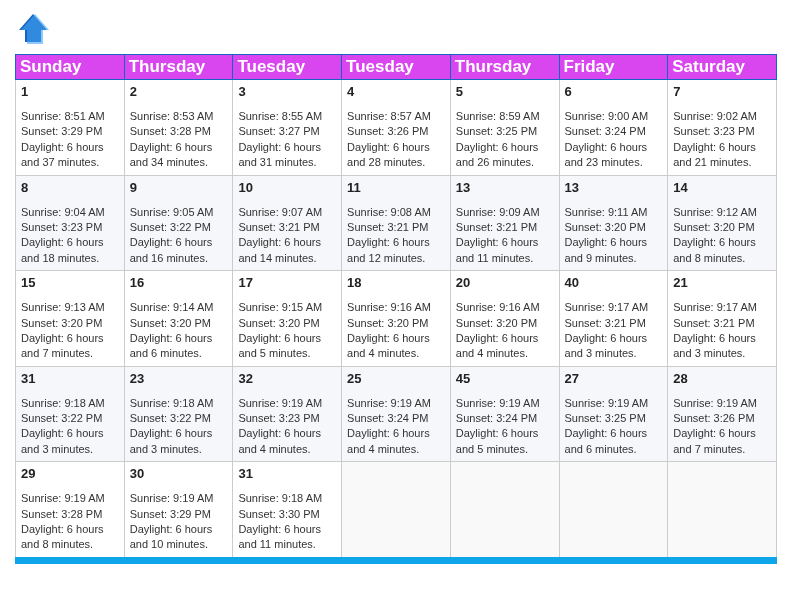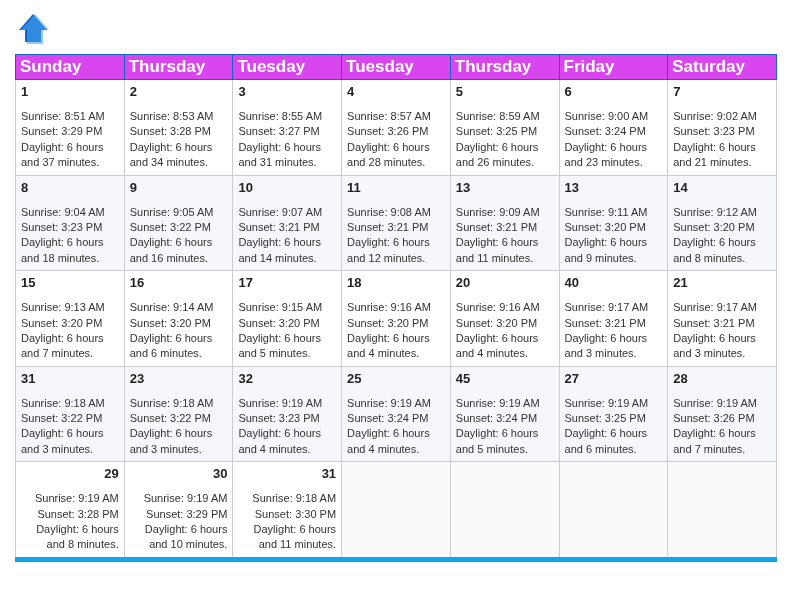--- a/index.html
+++ b/index.html
@@ -76,22 +76,21 @@
     .cell-info {
       font-size: 11px;
       color: #333;
       line-height: 1.4;
       margin-top: 10px;
     }
     .empty-cell {
       background: #f9f9f9 !important;
     }
     .last-row td {
-      border-bottom: 5px solid #0ea5e9;
-      text-align: right;
+      border-bottom: 7px solid #0ea5e9;
     }
   </style>
 </head>
 <body>
 
 <div class="header">
   <div class="logo-wrapper">
     <svg width="36" height="36" viewBox="0 0 36 36">
       <rect x="0" y="0" width="36" height="36" fill="white"></rect>
       <polygon points="18,4 32,20 26,20 26,32 10,32 10,20 4,20" fill="#1565c0"></polygon>

